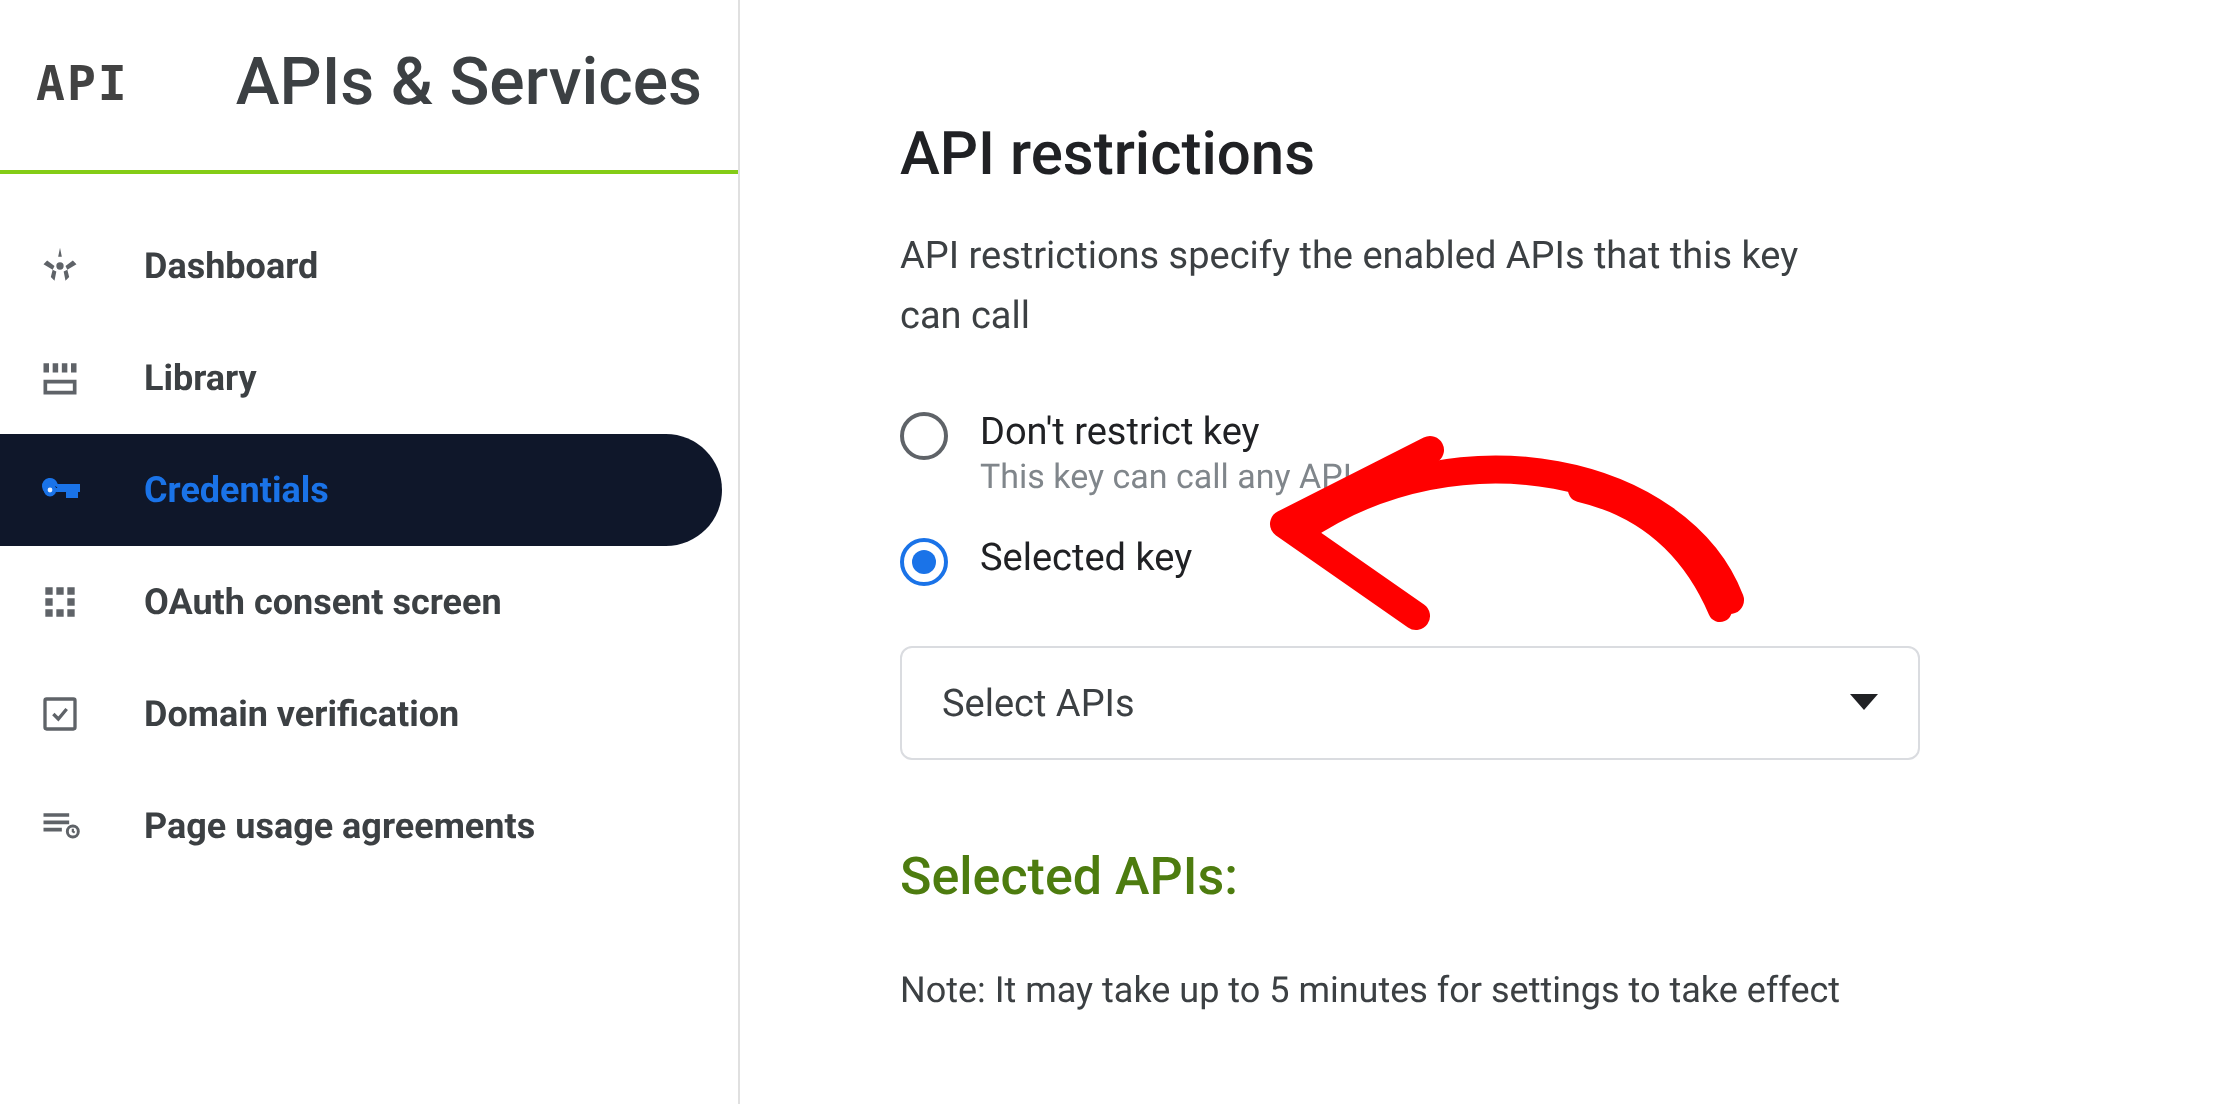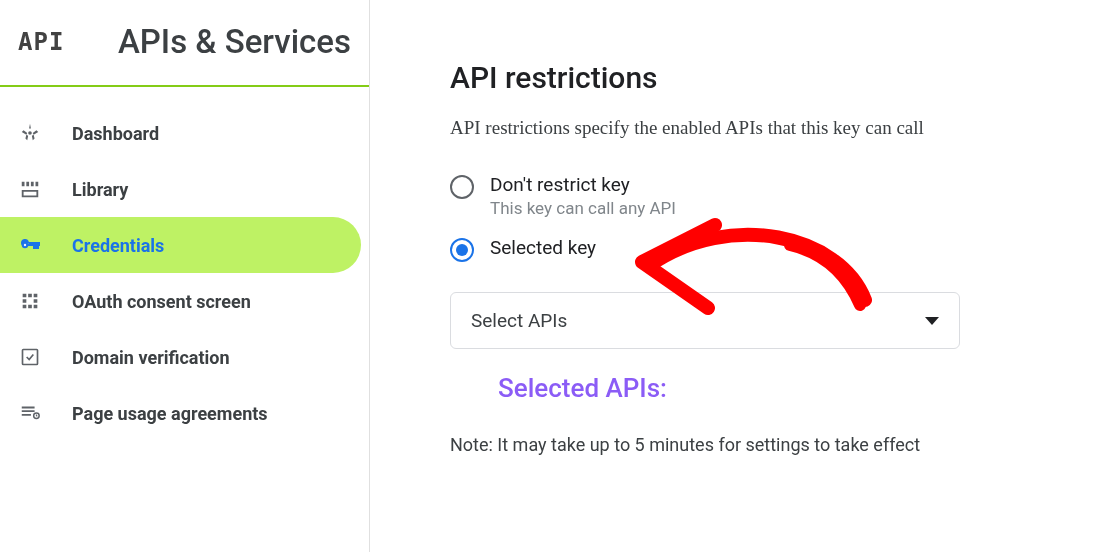--- a/index.html
+++ b/index.html
@@ -45,21 +45,21 @@
       padding: 16px 18px;
       gap: 30px;
       cursor: pointer;
       font-size: 18px;
       color: #3c4043;
       border-radius: 0 30px 30px 0;
       margin-right: 8px;
       font-weight: bold;
     }
     .sidebar-item.active {
-      background: #bef264;
+      background: #0f172a;
       color: #1a73e8;
     }
     .sidebar-item.active .nav-icon { color: #1a73e8; }
     .nav-icon {
       width: 24px;
       height: 24px;
       display: flex;
       align-items: center;
       justify-content: center;
       color: #5f6368;
@@ -74,21 +74,20 @@
       font-weight: 500;
       color: #202124;
       margin-bottom: 18px;
     }
     .section-desc {
       font-size: 19px;
       color: #3c4043;
       line-height: 1.6;
       max-width: 480px;
       margin-bottom: 30px;
-      font-family: Liberation Serif, serif;
     }
     .radio-group { margin-bottom: 30px; }
     .radio-row {
       display: flex;
       align-items: flex-start;
       gap: 16px;
       margin-bottom: 18px;
       cursor: pointer;
     }
     .radio-circle {
@@ -127,35 +126,34 @@
       border: 1px solid #dadce0;
       border-radius: 6px;
       padding: 16px 20px;
       display: flex;
       justify-content: space-between;
       align-items: center;
       width: 510px;
       font-size: 19px;
       color: #3c4043;
       cursor: pointer;
-      margin-bottom: 24px;
+      margin-bottom: 44px;
     }
     .caret-down {
       width: 0;
       height: 0;
       border-left: 7px solid transparent;
       border-right: 7px solid transparent;
       border-top: 8px solid #202124;
     }
     .subsection-title {
       font-size: 26px;
       font-weight: 500;
-      color: #8b5cf6;
+      color: #4d7c0f;
       margin-bottom: 28px;
-      margin-left: 48px;
     }
     .note {
       font-size: 18px;
       color: #3c4043;
       max-width: 500px;
       line-height: 1.6;
     }
     .annotation-arrow {
       position: absolute;
       left: 610px;

